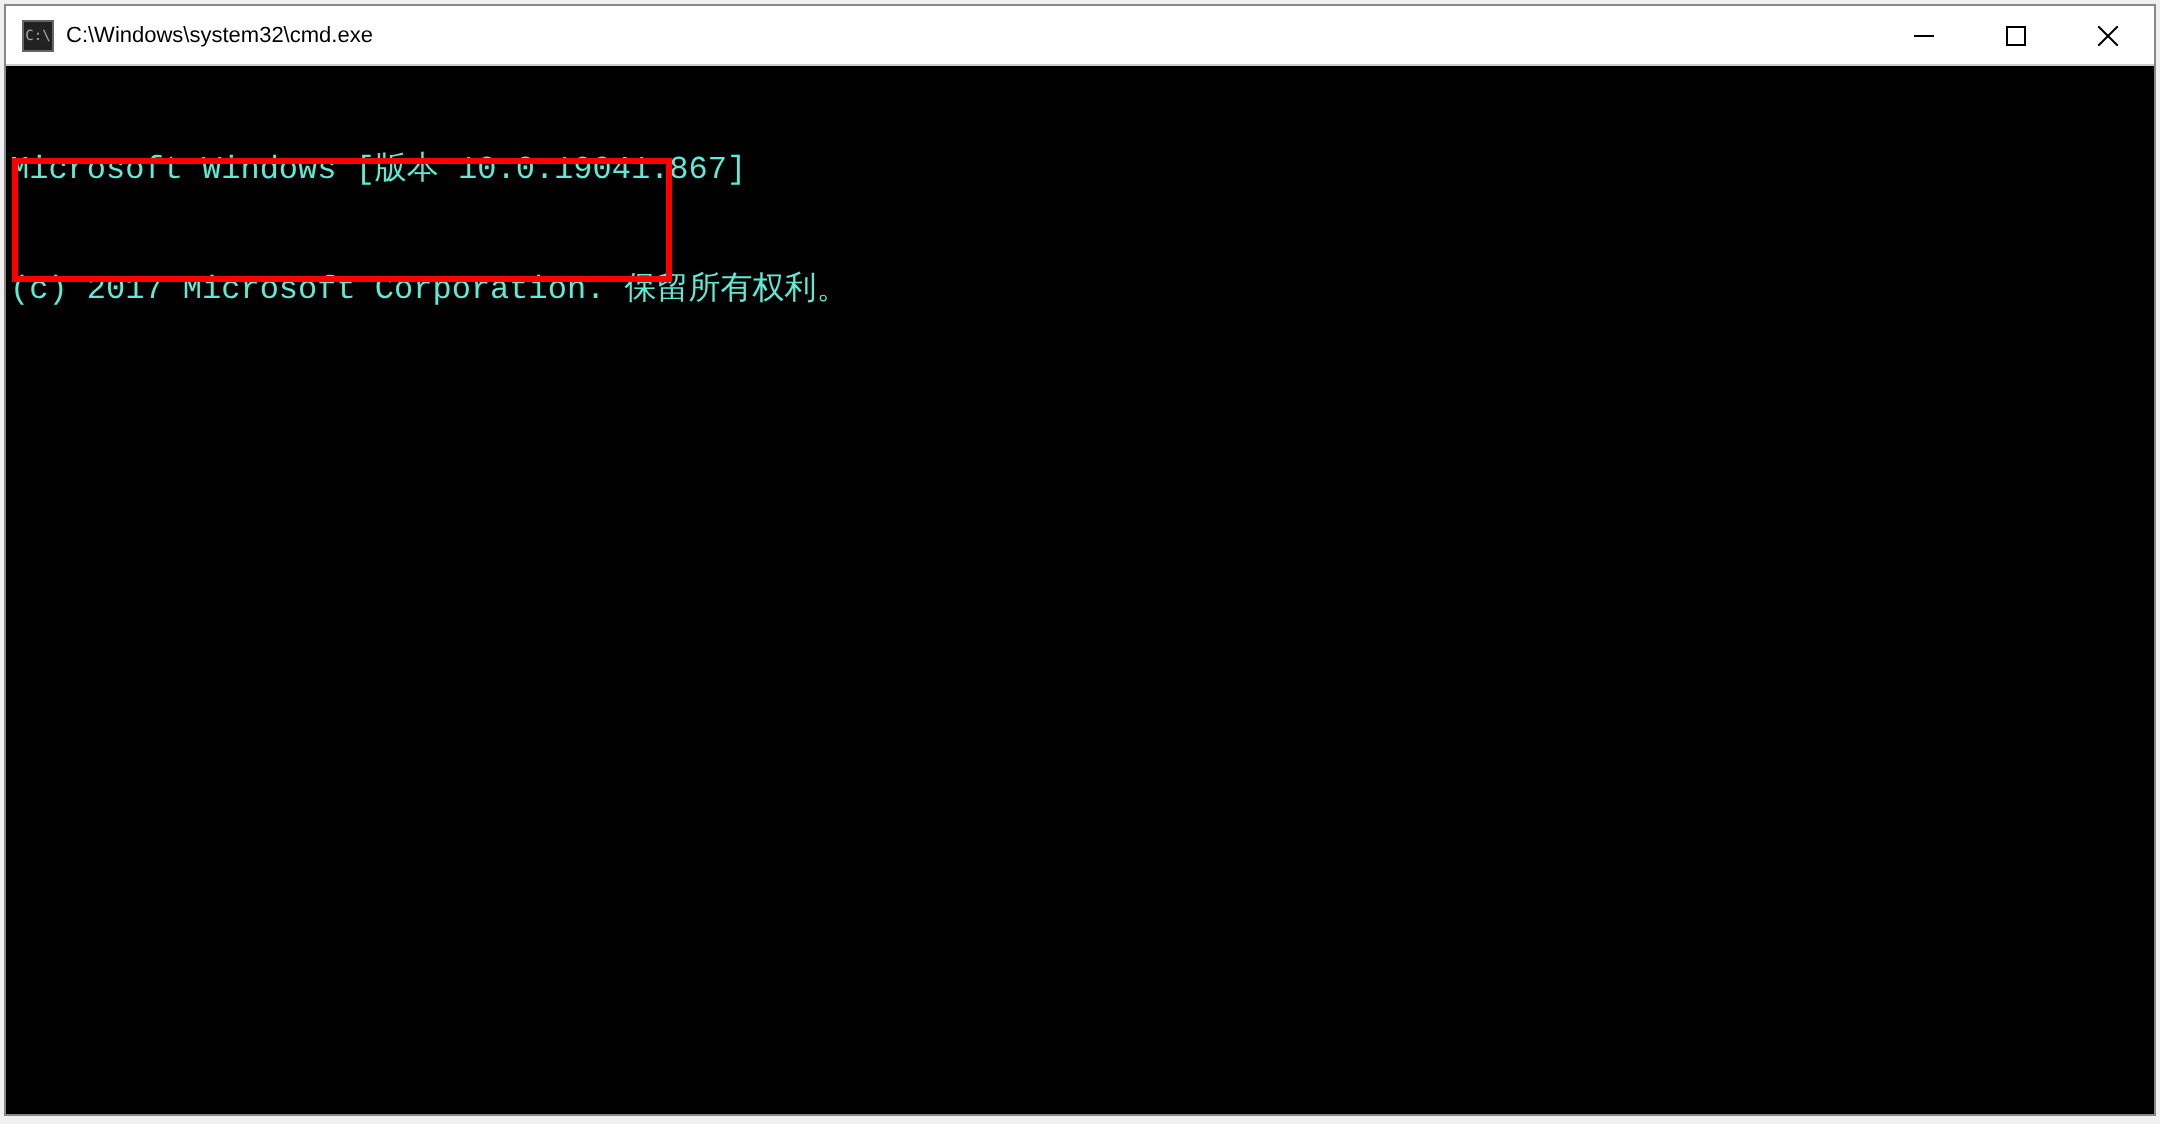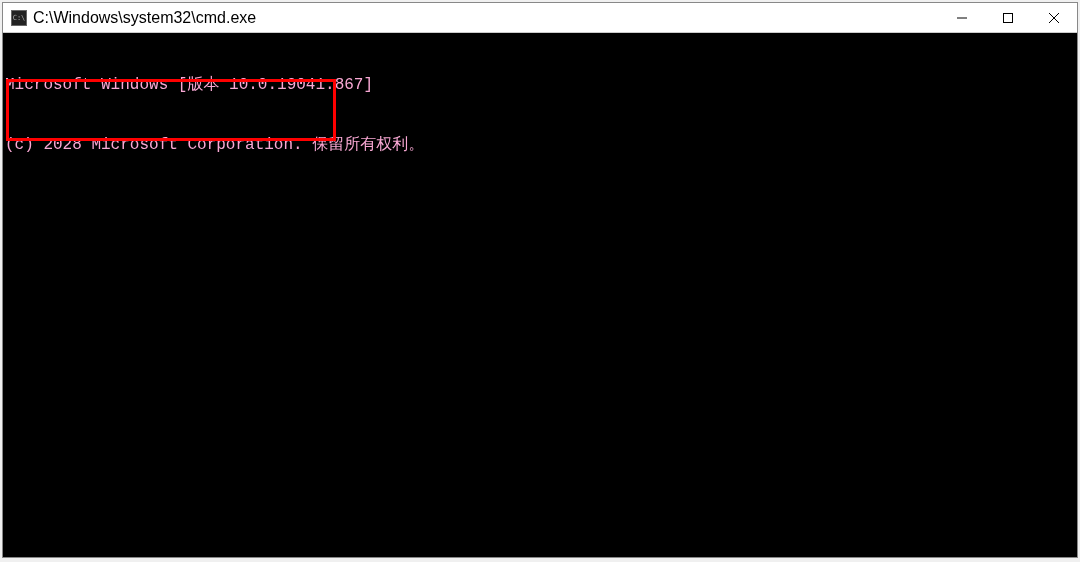--- a/index.html
+++ b/index.html
@@ -38,21 +38,21 @@
       background: #222;
       border: 1px solid #666;
       display: flex;
       align-items: center;
       justify-content: center;
       font-size: 7px;
       color: #aaa;
       font-family: monospace;
     }
     .titlebar-title {
-      font-size: 16px;
+      font-size: 11px;
       color: #000;
       flex: 1;
     }
     .window-controls {
       display: flex;
       height: 100%;
     }
     .win-btn {
       width: 46px;
       height: 100%;
@@ -68,21 +68,21 @@
     .win-btn svg {
       stroke: #000;
       fill: none;
     }
     .terminal {
       flex: 1;
       background: #000;
       font-family: "NSimSun", "Consolas", "Courier New", monospace;
       font-size: 16px;
       line-height: 20px;
-      color: #f9a8d4;
+      color: #5eead4;
       position: relative;
       overflow: hidden;
     }
     .terminal-content {
       position: absolute;
       top: 2px;
       left: 2px;
       white-space: pre;
     }
     .line {
@@ -134,18 +134,18 @@
         <svg width="10" height="10" viewBox="0 0 10 10">
             <line x1="0" y1="0" x2="10" y2="10" stroke-width="1"></line>
             <line x1="10" y1="0" x2="0" y2="10" stroke-width="1"></line>
           </svg>
       </button>
     </div>
   </div>
   <div class="terminal">
     <div class="terminal-content">
       <div class="line">Microsoft Windows [版本 10.0.19041.867]</div>
-      <div class="line">(c) 2028 Microsoft Corporation. 保留所有权利。</div>
+      <div class="line">(c) 2017 Microsoft Corporation. 保留所有权利。</div>
       <div class="line"></div>
     </div>
     <div class="highlight-box"></div>
   </div>
 </div>
 
 </body></html>

